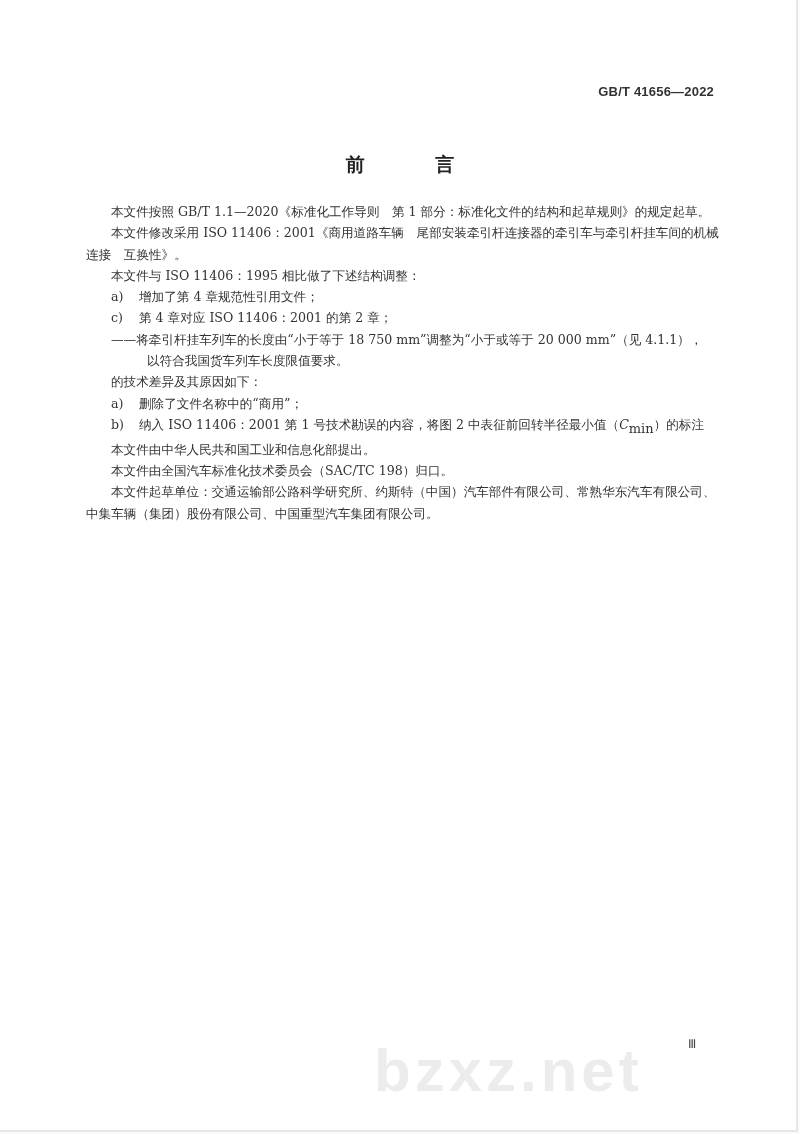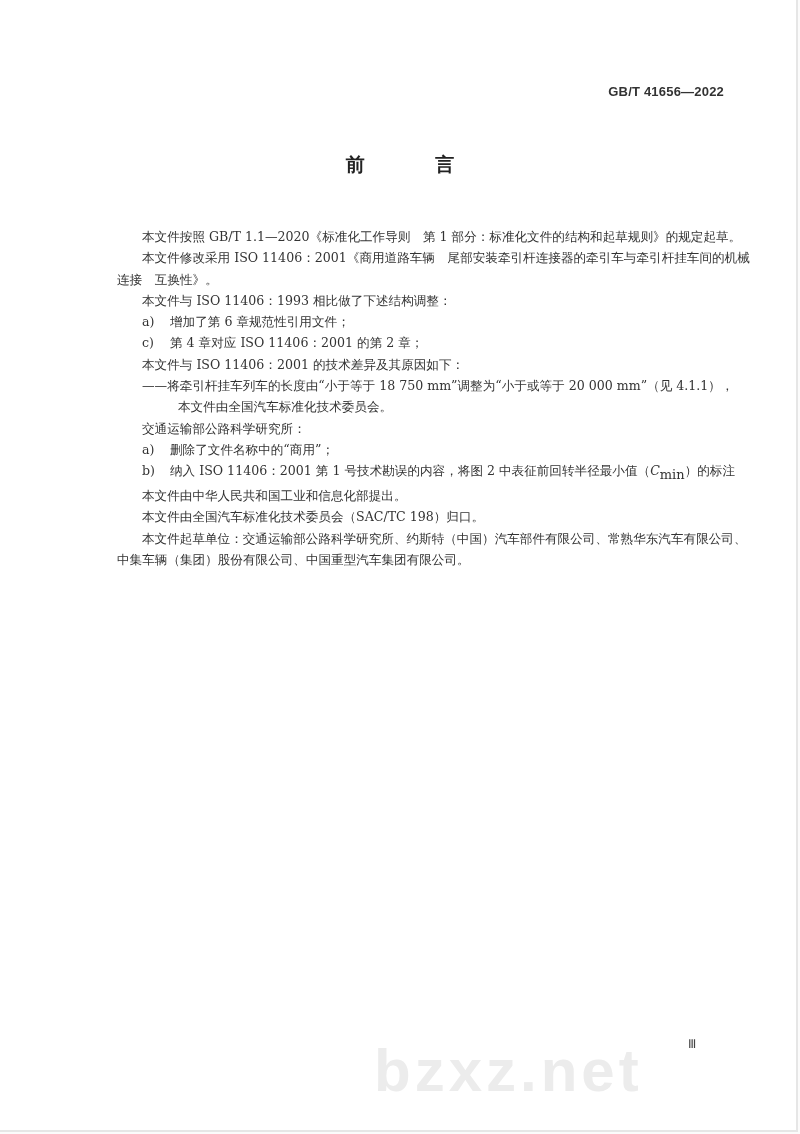--- a/index.html
+++ b/index.html
@@ -8,32 +8,32 @@
     position: relative; overflow: hidden;
     font-family: "DejaVu Serif", "Liberation Serif", serif;
     color: #2a2a2a;
   }
   .page {
     position: absolute; left: 0; top: 0; width: 796px; height: 1130px;
     background: #ffffff;
     border-right: 2px solid #e6e6e6; border-bottom: 2px solid #e6e6e6;
   }
   .std-code {
-    position: absolute; right: 72px; top: 84px;
+    position: absolute; right: 82px; top: 84px;
     font-family: "Liberation Sans", sans-serif; font-weight: bold;
     font-size: 13px; color: #333; letter-spacing: 0.2px;
   }
   .title {
     position: absolute; left: 0; width: 800px; top: 152px; text-align: center;
     font-family: "DejaVu Sans", sans-serif; font-weight: bold;
     font-size: 19px; color: #222; letter-spacing: 32px; text-indent: 32px;
   }
   .body {
-    position: absolute; left: 86px; top: 226px; width: 636px;
-    font-size: 12.6px; line-height: 21.3px; color: #333; margin-left: 31px;
+    position: absolute; left: 86px; top: 201px; width: 636px;
+    font-size: 12.6px; line-height: 21.3px; color: #333;
   }
   .body p { margin: 0; }
   .indent { text-indent: 25px; }
   .item { padding-left: 25px; position: relative; }
   .item .lbl { display: inline-block; width: 28px; }
   .item .cont { padding-left: 28px; display: block; }
   .dash { padding-left: 25px; }
   .dash .cont { padding-left: 36px; display: block; }
   .watermark {
     position: absolute; left: 374px; top: 1036px;
@@ -52,36 +52,35 @@
 
 <div class="page">
 
   <div class="std-code">GB/T 41656—2022</div>
 
   <div class="title">前 言</div>
 
   <div class="body">
     <p class="indent">本文件按照 GB/T 1.1—2020《标准化工作导则　第 1 部分：标准化文件的结构和起草规则》的规定起草。</p>
     <p class="indent">本文件修改采用 ISO 11406：2001《商用道路车辆　尾部安装牵引杆连接器的牵引车与牵引杆挂车间的机械连接　互换性》。</p>
-    <p class="indent">本文件与 ISO 11406：1993 相比做了下述结构调整：</p>
+    <p class="indent">本文件与 ISO 11406：1995 相比做了下述结构调整：</p>
 
     <div class="item">
-      <span class="lbl">a)</span><span>增加了第 6 章规范性引用文件；</span>
+      <span class="lbl">a)</span><span>增加了第 4 章规范性引用文件；</span>
     </div>
     <div class="item">
       <span class="lbl">c)</span><span>第 4 章对应 ISO 11406：2001 的第 2 章；</span>
     </div>
 
-    <p class="indent">本文件与 ISO 11406：2001 的技术差异及其原因如下：</p>
     <div class="dash">
       <span>——</span><span>将牵引杆挂车列车的长度由“小于等于 18 750 mm”调整为“小于或等于 20 000 mm”（见 4.1.1），</span>
-      <span class="cont">本文件由全国汽车标准化技术委员会。</span>
+      <span class="cont">以符合我国货车列车长度限值要求。</span>
     </div>
 
-    <p class="indent">交通运输部公路科学研究所：</p>
+    <p class="indent">的技术差异及其原因如下：</p>
     <div class="item">
       <span class="lbl">a)</span><span>删除了文件名称中的“商用”；</span>
     </div>
     <div class="item">
       <span class="lbl">b)</span><span>纳入 ISO 11406：2001 第 1 号技术勘误的内容，将图 2 中表征前回转半径最小值（</span><i>C</i><sub>min</sub><span>）的标注</span>
     </div>
 
     <p class="indent">本文件由中华人民共和国工业和信息化部提出。</p>
     <p class="indent">本文件由全国汽车标准化技术委员会（SAC/TC 198）归口。</p>
     <p class="indent">本文件起草单位：交通运输部公路科学研究所、约斯特（中国）汽车部件有限公司、常熟华东汽车有限公司、中集车辆（集团）股份有限公司、中国重型汽车集团有限公司。</p>

